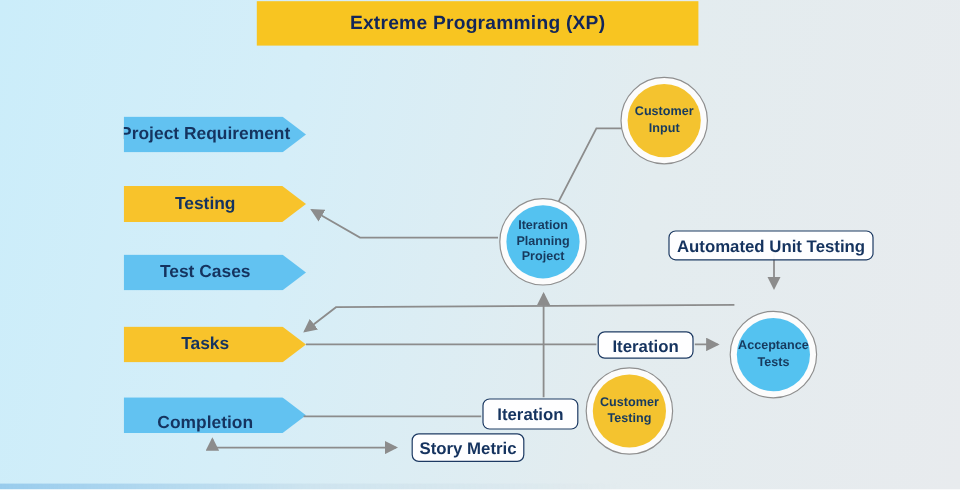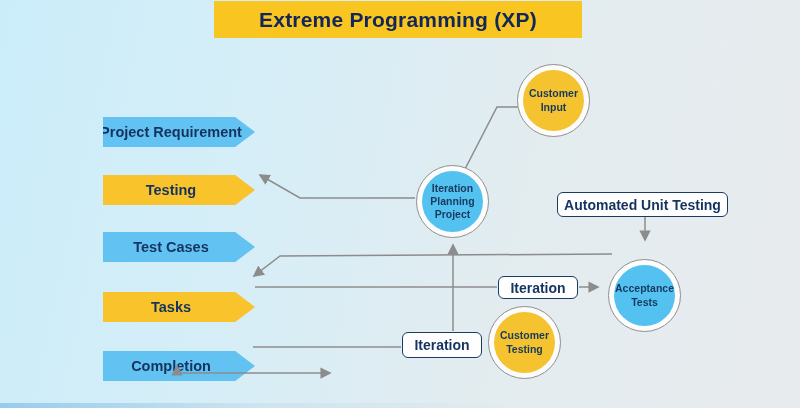--- a/index.html
+++ b/index.html
@@ -11,29 +11,28 @@
   .bottom-glow{
     position:absolute;left:0;bottom:0;width:520px;height:5px;
     background:linear-gradient(to right,rgba(108,176,226,.55),rgba(170,195,215,.22),rgba(220,228,235,0));
     filter:blur(.5px);
   }
   .banner{
     position:absolute;left:214px;top:1px;width:368px;height:37px;
     background:#f8c521;display:flex;align-items:center;justify-content:center;
   }
   .banner h1{
-    margin:0;font-size:21px;font-weight:bold;color:#12265a;letter-spacing:.2px;white-space:nowrap;
+    margin:0;font-size:16px;font-weight:bold;color:#12265a;letter-spacing:.2px;white-space:nowrap;
   }
   .stage{
     position:absolute;left:103px;width:152px;height:30px;
     display:flex;align-items:center;justify-content:center;
     padding-right:16px;box-sizing:border-box;
     font-size:14.5px;font-weight:bold;color:#15335f;white-space:nowrap;
     clip-path:polygon(0 0,87% 0,100% 50%,87% 100%,0 100%);
-    margin-top:20px;
   }
   .stage.blue{background:#62c2f1;}
   .stage.yellow{background:#f8c32b;}
   .node{
     position:absolute;width:73px;height:73px;border-radius:50%;
     background:#fcfcfc;border:1.5px solid #8f8f8f;box-sizing:border-box;
     display:flex;align-items:center;justify-content:center;
   }
   .node-inner{
     width:61px;height:61px;border-radius:50%;
@@ -50,21 +49,21 @@
     font-size:14px;font-weight:bold;color:#15335f;white-space:nowrap;
   }
   #box-aut{left:557px;top:192px;width:171px;height:25px;}
   #box-iteration-right{left:498px;top:276px;width:80px;height:23px;}
   #box-iteration-lower{left:402px;top:332px;width:80px;height:26px;}
   #box-story-metric{left:343px;top:361px;width:94px;height:24px;}
   #stage-project-requirement{top:97px;}
   #stage-stories{top:155px;}
   #stage-test-cases{top:212px;}
   #stage-tasks{top:272px;}
-  #stage-completion{top:331px;}
+  #stage-completion{top:331px;align-items:flex-end;}
   #node-customer-input{left:517px;top:64px;}
   #node-ipm{left:416px;top:165px;}
   #node-acceptance{left:608px;top:259px;}
   #node-customer-testing{left:488px;top:306px;}
   svg.connectors{position:absolute;left:0;top:0;pointer-events:none;}
   svg.connectors path{fill:none;stroke:#8c8c8c;stroke-width:1.5;}
 </style>
 </head>
 <body>
 
@@ -123,15 +122,18 @@
 
   <div class="label-box" id="box-aut">
     <span>Automated Unit Testing</span>
   </div>
   <div class="label-box" id="box-iteration-right">
     <span>Iteration</span>
   </div>
   <div class="label-box" id="box-iteration-lower">
     <span>Iteration</span>
   </div>
+  <div class="label-box" id="box-story-metric">
+    <span>Story Metric</span>
+  </div>
 
   <div class="bottom-glow"></div>
 </div>
 
 </body></html>

